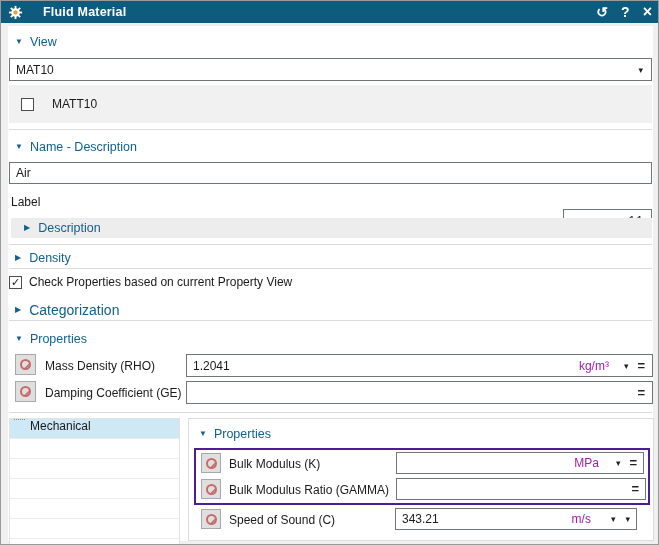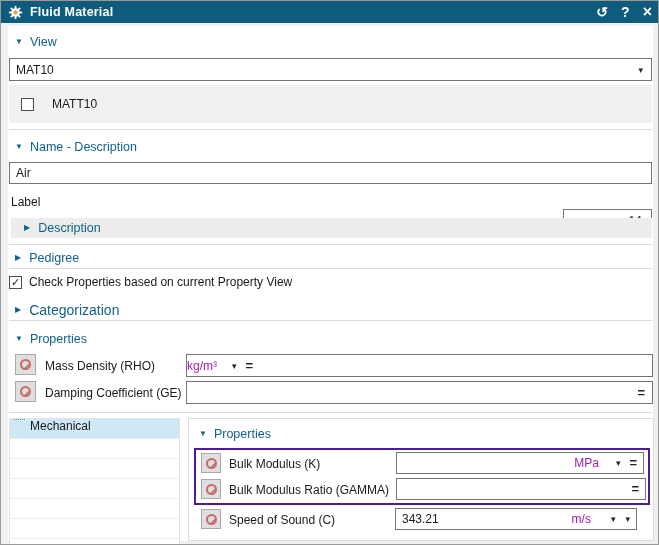--- a/index.html
+++ b/index.html
@@ -3,21 +3,21 @@
 <meta charset="utf-8">
 <style>
   * { margin:0; padding:0; box-sizing:border-box; }
   html,body { width:659px; height:545px; }
   body { font-family:"Liberation Sans", sans-serif; font-size:12px; color:#1a1a1a; }
   #dialog { position:relative; width:659px; height:545px; background:#f0f0f0; overflow:hidden; border:1px solid #9a9a9a; }
 
   
   .titlebar { position:absolute; top:0; left:0; width:659px; height:22px; background:#0d5c7d; display:flex; align-items:center; }
   .titlebar .gear { margin-left:7px; width:15px; height:15px; display:flex; }
-  .titlebar .title { margin-left:7px; color:#ffffff; font-size:12.5px; font-weight:600; letter-spacing:0.2px; }
+  .titlebar .title { margin-left:20px; color:#ffffff; font-size:12.5px; font-weight:600; letter-spacing:0.2px; }
   .tb-icons { position:absolute; right:8px; top:0; height:22px; display:flex; align-items:center; gap:13px; }
   .tb-btn { color:#ffffff; font-size:14px; font-weight:bold; line-height:22px; cursor:default; }
 
   
   .plate { position:absolute; left:7px; top:25px; width:645px; height:515px; background:#ffffff; }
 
   
   .sec-head { position:absolute; display:flex; align-items:center; gap:7px; color:#11618c; font-size:12.5px; font-weight:500; }
   .tri { color:#11618c; font-size:8px; line-height:10px; }
 
@@ -112,21 +112,21 @@
 
   <div class="graybar" style="position:absolute; left:10px; top:217px; width:641px; height:20px; display:flex; align-items:center; gap:8px; padding-left:13px;">
     <span class="tri">▶</span>
     <span style="color:#11618c; font-size:12.5px;">Description</span>
   </div>
 
   <div class="hline" style="left:8px; top:243px; width:643px;"></div>
 
   <div style="position:absolute; left:8px; top:247px; width:643px; height:21px; border-bottom:1px solid #dcdcdc; display:flex; align-items:center; gap:8px; padding-left:6px;">
     <span class="tri">▶</span>
-    <span style="color:#11618c; font-size:12.5px;">Pedigree</span>
+    <span style="color:#11618c; font-size:12.5px;">Density</span>
   </div>
 
   <div style="position:absolute; left:8px; top:274px; display:flex; align-items:center;">
     <span class="cb">✓</span>
     <span style="margin-left:7px;">Check Properties based on current Property View</span>
   </div>
 
   <div style="position:absolute; left:8px; top:299px; width:643px; height:21px; border-bottom:1px solid #dcdcdc; display:flex; align-items:center; gap:8px; padding-left:6px;">
     <span class="tri">▶</span>
     <span style="color:#11618c; font-size:14px;">Categorization</span>
@@ -135,20 +135,21 @@
   <div class="sec-head" style="left:14px; top:331px;">
     <span class="tri">▼</span>
     <span>Properties</span>
   </div>
 
   <div class="no-btn" style="left:14px; top:353px;">
       <span class="no-glyph"></span>
     </div>
   <span class="row-label" style="left:44px; top:358px;">Mass Density (RHO)</span>
   <div class="field" style="left:185px; top:353px; width:467px; height:23px; padding-right:7px; gap:9px;">
+    <input class="val" value="1.2041" style="">
     <span class="unit">kg/m³</span>
     <span class="caret" style="margin-left:6px;">▾</span>
     <span class="equals">=</span>
   </div>
 
   <div class="no-btn" style="left:14px; top:380px;">
       <span class="no-glyph"></span>
     </div>
   <span class="row-label" style="left:44px; top:385px;">Damping Coefficient (GE)</span>
   <div class="field" style="left:185px; top:380px; width:467px; height:23px; padding-right:7px;">

